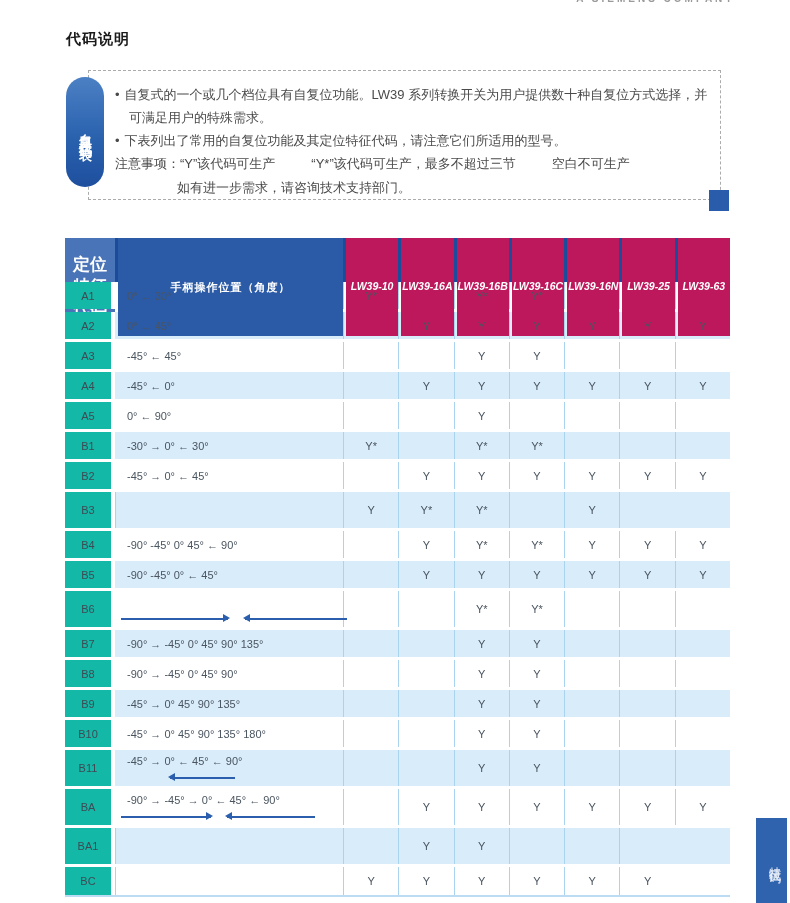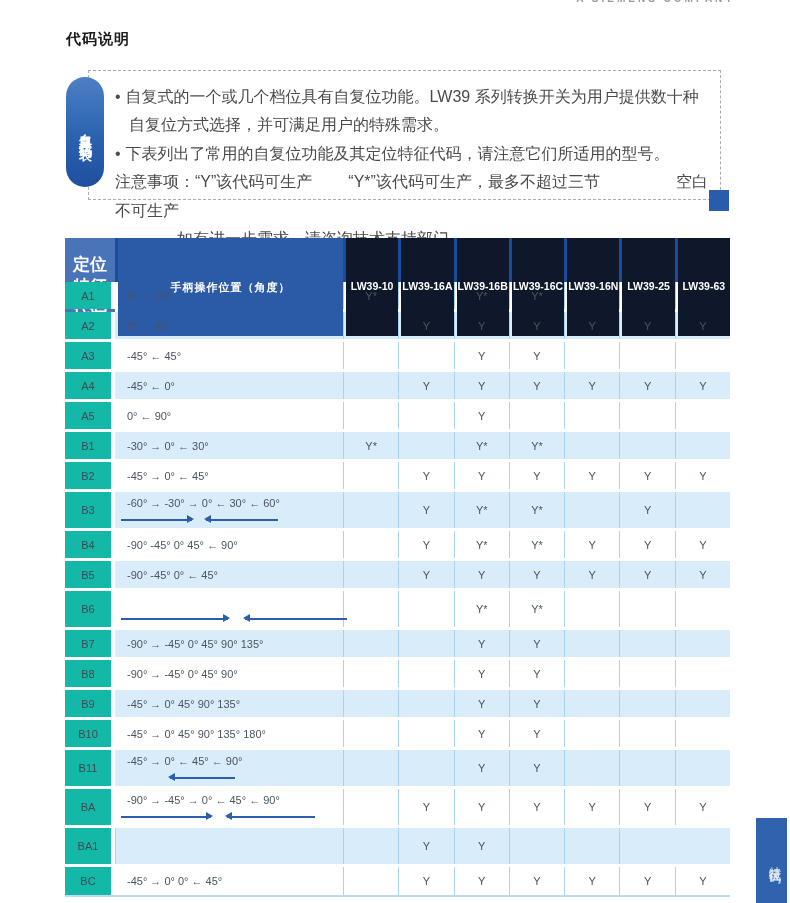--- a/index.html
+++ b/index.html
@@ -20,26 +20,26 @@
     position:absolute; left:63px; top:30px;
     font-size:15px; font-weight:bold; color:#1a1a1a; letter-spacing:1px;
   }
   
   .info-box {
     position:absolute; left:85px; top:70px; width:633px; height:130px;
     border:1px dashed #ababab;
   }
   .info-content {
     position:absolute; left:26px; top:12px; right:12px;
-    font-size:16px; line-height:1.78; color:#4a4a4a;
+    font-size:13px; line-height:1.78; color:#4a4a4a;
   }
   .bullet { padding-left:14px; text-indent:-14px; }
   .bullet .dot { margin-right:5px; }
   .notes-line1 .seg { margin-right:36px; }
-  .notes-line1 .seg:last-child { margin-right:0;margin-left:40px; }
+  .notes-line1 .seg:last-child { margin-right:0; }
   .notes-line2 { padding-left:62px; }
   .corner-square {
     position:absolute; left:620px; top:119px; width:20px; height:21px;
     background:#2a5cac;
   }
   
   .pill {
     position:absolute; left:63px; top:77px; width:38px; height:110px;
     border-radius:19px;
     background:linear-gradient(180deg,#4c80c4 0%,#2a62ae 55%,#1e4f9e 100%);
@@ -54,21 +54,21 @@
   .thead {
     display:grid; grid-template-columns:50px 225px repeat(7,1fr);
     column-gap:3px; height:44px; background:#1b4c9c;
   }
   .th {
     display:flex; align-items:center; justify-content:center; text-align:center;
     color:#fff; font-weight:bold; line-height:1.3;
   }
   .th-code { background:#4a74b8; font-size:17px; padding:16px 3px; }
   .th-pos  { background:#2b5aa6; font-size:11px; letter-spacing:1px; }
-  .th-model{ background:#0f172a; font-size:10.5px; }
+  .th-model{ background:#be185d; font-size:10.5px;font-style:italic; }
   .trow {
     display:grid; grid-template-columns:50px 228px repeat(7,1fr);
     height:30px; border-bottom:3px solid #fff; background:#fff;
   }
   .trow.alt { background:#d9ecfa; }
   .trow.tall { height:39px;text-align:center; }
   .trow:last-child { border-bottom:2px solid #bbdcf2; }
   .tc { display:flex; align-items:center; font-size:11px; color:#4a5560; }
   .tc.code {
     background:#14b8a6; justify-content:center;
@@ -224,25 +224,20 @@
           <div class="tc mark"></div>
           <div class="tc mark">Y</div>
           <div class="tc mark">Y</div>
           <div class="tc mark">Y</div>
           <div class="tc mark">Y</div>
           <div class="tc mark">Y</div>
           <div class="tc mark">Y</div>
         </div>
         <div class="trow alt tall">
           <div class="tc code">B3</div>
-          <div class="tc pos">
-            <span>-60° → -30° → 0° ← 30° ← 60°</span>
-            <div class="ar ar-right" style="left: 6px; width: 71px;"></div>
-            <div class="ar ar-left" style="left: 91px; width: 72px;"></div>
-          </div>
           <div class="tc mark"></div>
           <div class="tc mark">Y</div>
           <div class="tc mark">Y*</div>
           <div class="tc mark">Y*</div>
           <div class="tc mark"></div>
           <div class="tc mark">Y</div>
           <div class="tc mark"></div>
         </div>
         <div class="trow">
           <div class="tc code">B4</div>
@@ -370,23 +365,20 @@
           <div class="tc mark"></div>
           <div class="tc mark"></div>
           <div class="tc mark">Y</div>
           <div class="tc mark">Y</div>
           <div class="tc mark"></div>
           <div class="tc mark"></div>
           <div class="tc mark"></div>
         </div>
         <div class="trow">
           <div class="tc code">BC</div>
-          <div class="tc pos">
-            <span>-45° → 0° 0° ← 45°</span>
-          </div>
           <div class="tc mark"></div>
           <div class="tc mark">Y</div>
           <div class="tc mark">Y</div>
           <div class="tc mark">Y</div>
           <div class="tc mark">Y</div>
           <div class="tc mark">Y</div>
           <div class="tc mark">Y</div>
         </div>
       </div>
   </div>

